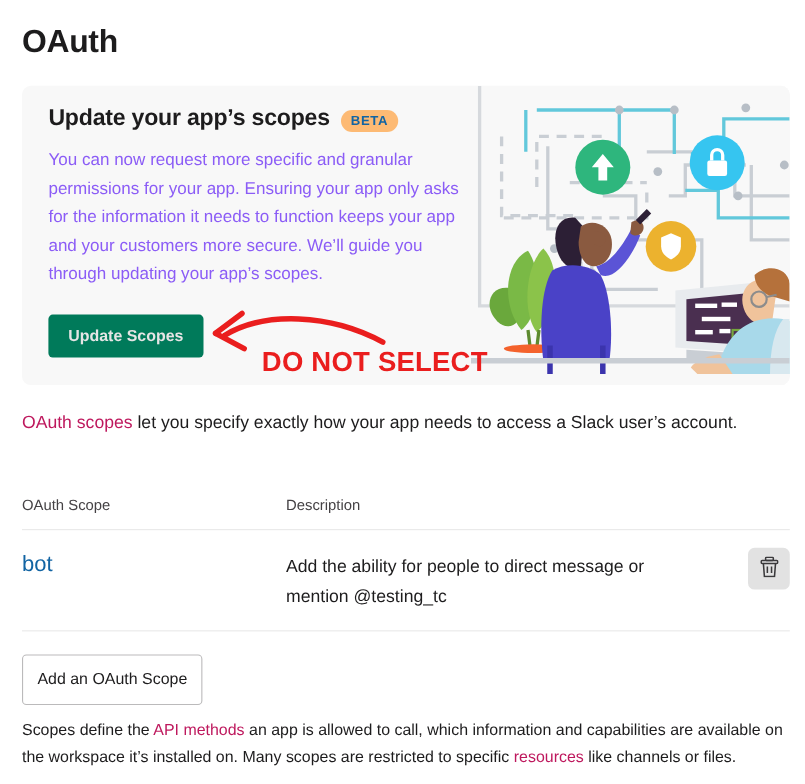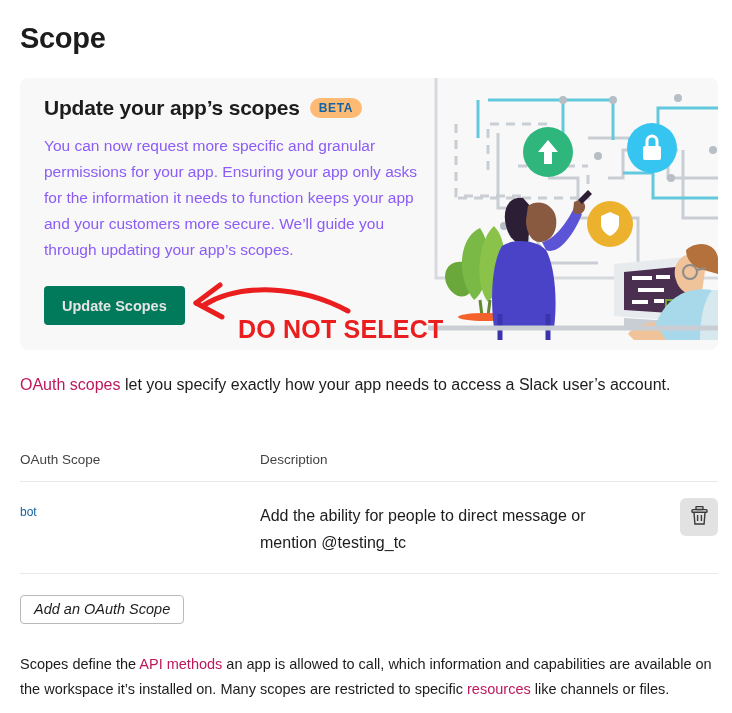--- a/index.html
+++ b/index.html
@@ -46,21 +46,21 @@
     overflow: hidden;
   }
   .promo-text {
     position: absolute;
     left: 24px;
     top: 18px;
     width: 400px;
   }
   .promo-heading-row {
     display: flex;
-    align-items: center;
+    align-items: flex-end;
     gap: 10px;
     margin-bottom: 13px;
   }
   .promo-heading {
     font-size: 21px;
     font-weight: bold;
     color: #1d1c1d;
     letter-spacing: -0.2px;
   }
   .beta-badge {
@@ -168,21 +168,21 @@
     width: 698px;
   }
   .table-row {
     display: flex;
     align-items: flex-start;
     padding-top: 20px;
     padding-bottom: 22px;
     min-height: 58px;
   }
   .scope-name {
-    font-size: 12px;
+    font-size: 20px;
     color: #1264a3;
     cursor: pointer;
     text-decoration: none;
   }
   .scope-desc {
     font-size: 16px;
     line-height: 27px;
     color: #1d1c1d;
     max-width: 360px;
   }
@@ -206,49 +206,48 @@
     top: 573px;
     width: 698px;
     height: 1px;
     background: #e8e8e8;
   }
 
   .add-scope-btn {
     position: absolute;
     left: 20px;
     top: 595px;
-    height: 29px;
+    height: 46px;
     background: #ffffff;
     border: 1px solid #bbbabb;
     border-radius: 4px;
     font-family: "Liberation Sans", sans-serif;
     font-size: 14.5px;
     color: #1d1c1d;
     padding: 0 13px;
     cursor: pointer;
     line-height: 27px;
-    font-style: italic;
   }
 
   .footer-note {
     position: absolute;
     left: 20px;
     top: 652px;
     width: 700px;
     font-size: 14.5px;
     line-height: 25px;
     color: #1d1c1d;
   }
 </style>
 </head>
 <body>
 
 <div class="page">
 
-  <div class="page-title">Scope</div>
+  <div class="page-title">OAuth</div>
 
   <div class="promo-card">
 
     <div class="illustration">
       <svg width="290" height="272" viewBox="0 0 290 272" xmlns="http://www.w3.org/2000/svg">
         <rect x="0" y="0" width="290" height="272" fill="#f8f8f8"></rect>
 
         <path d="M8 -10 L8 200 L290 200" fill="none" stroke="#d6d9dd" stroke-width="3"></path>
 
         <g fill="none" stroke="#c9ced4" stroke-width="3">

